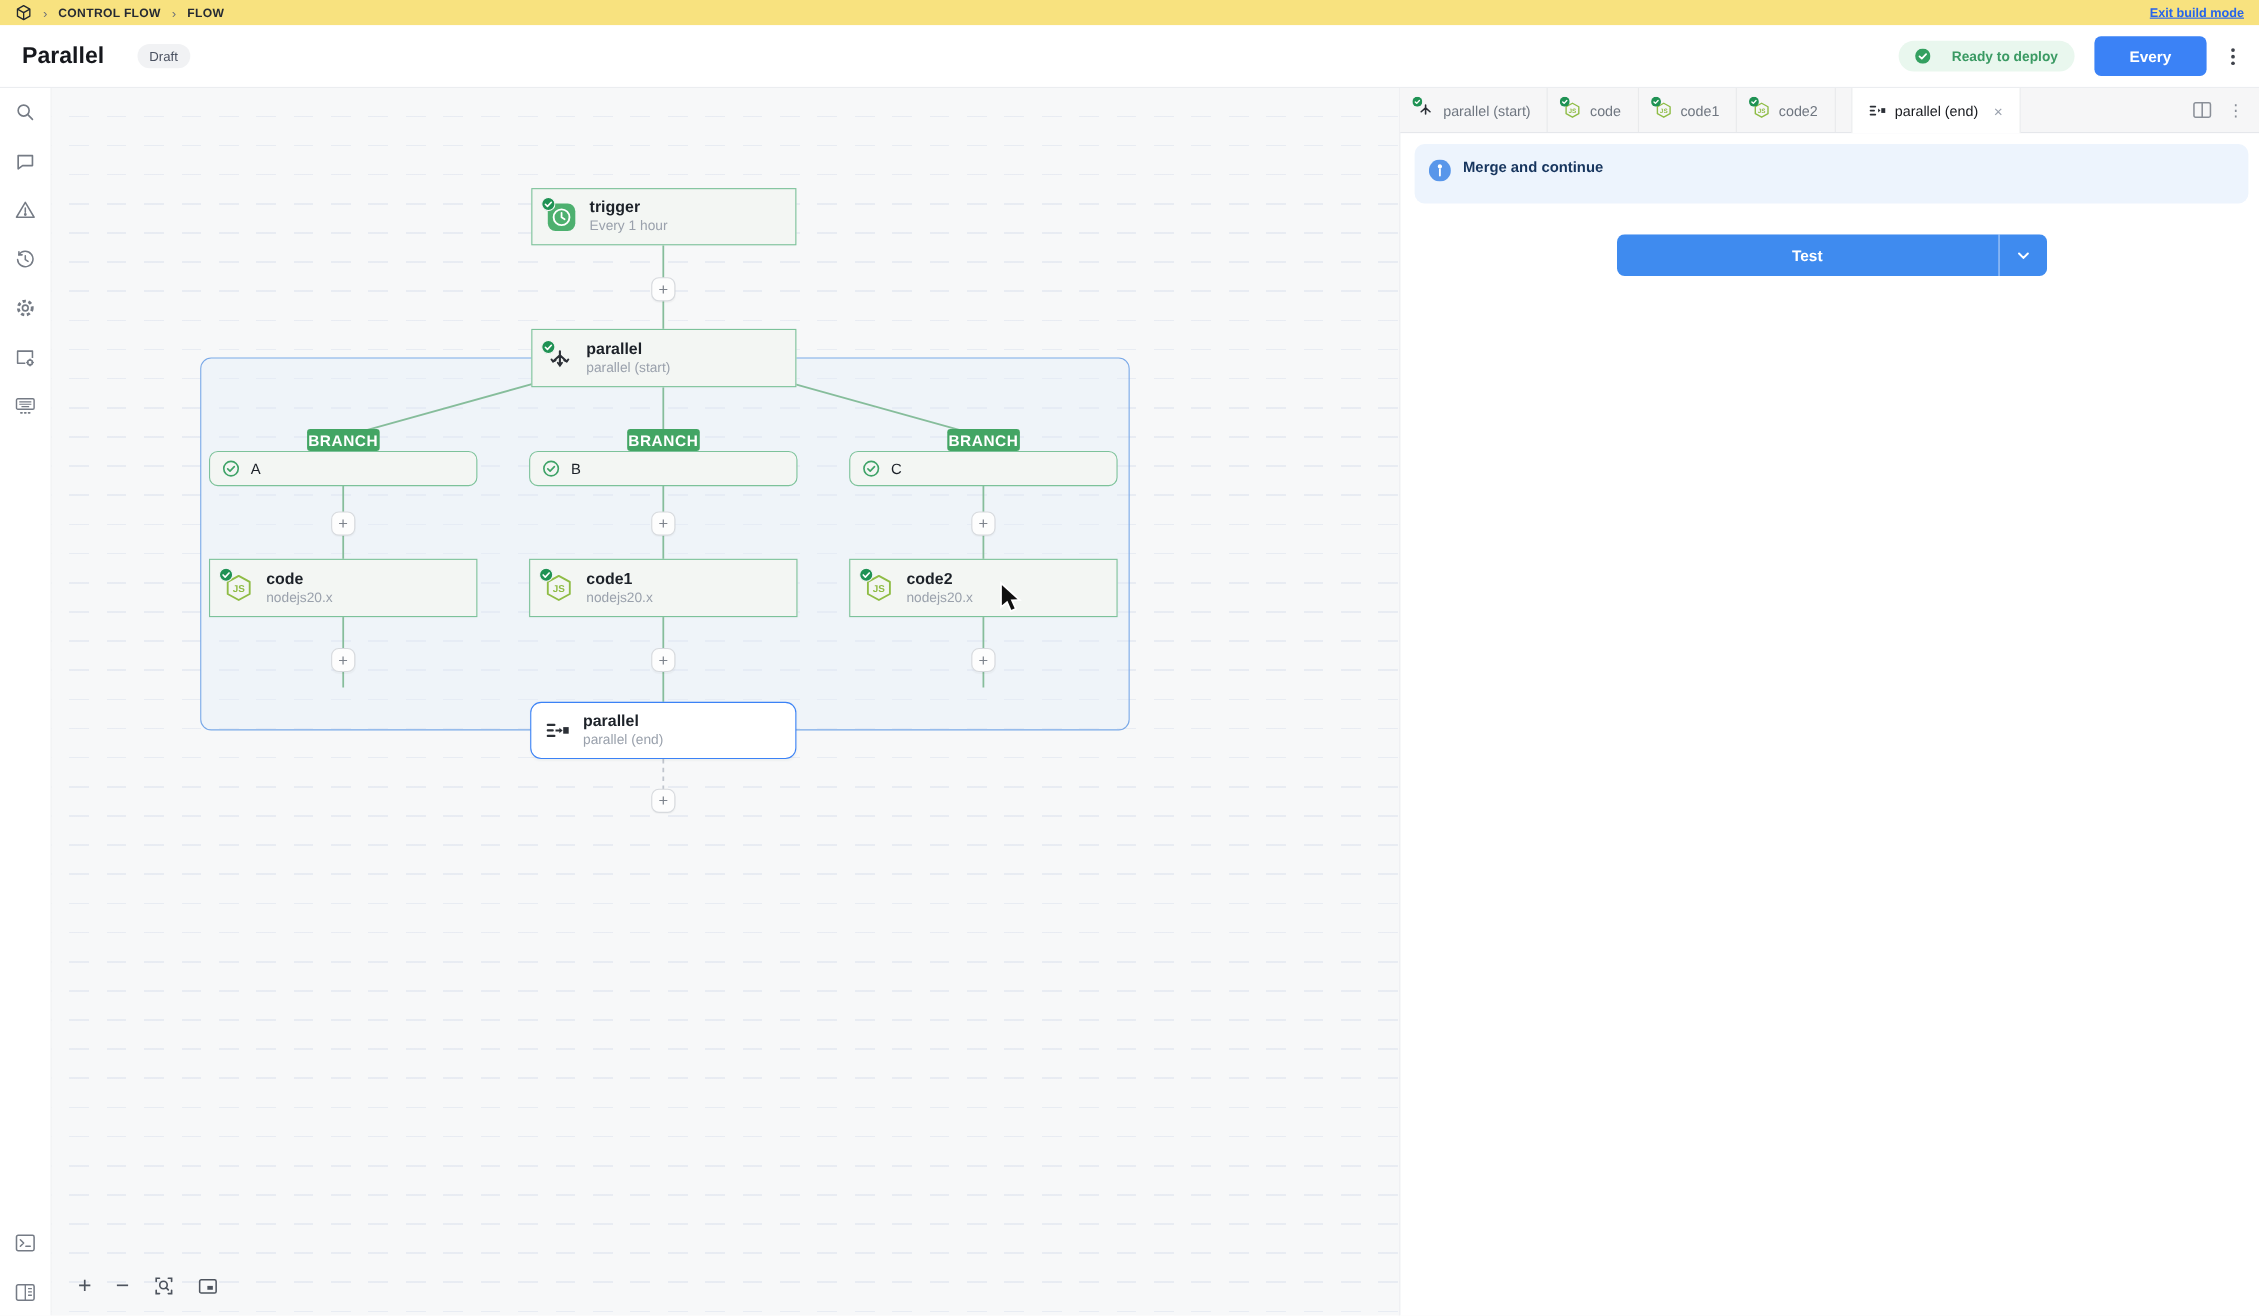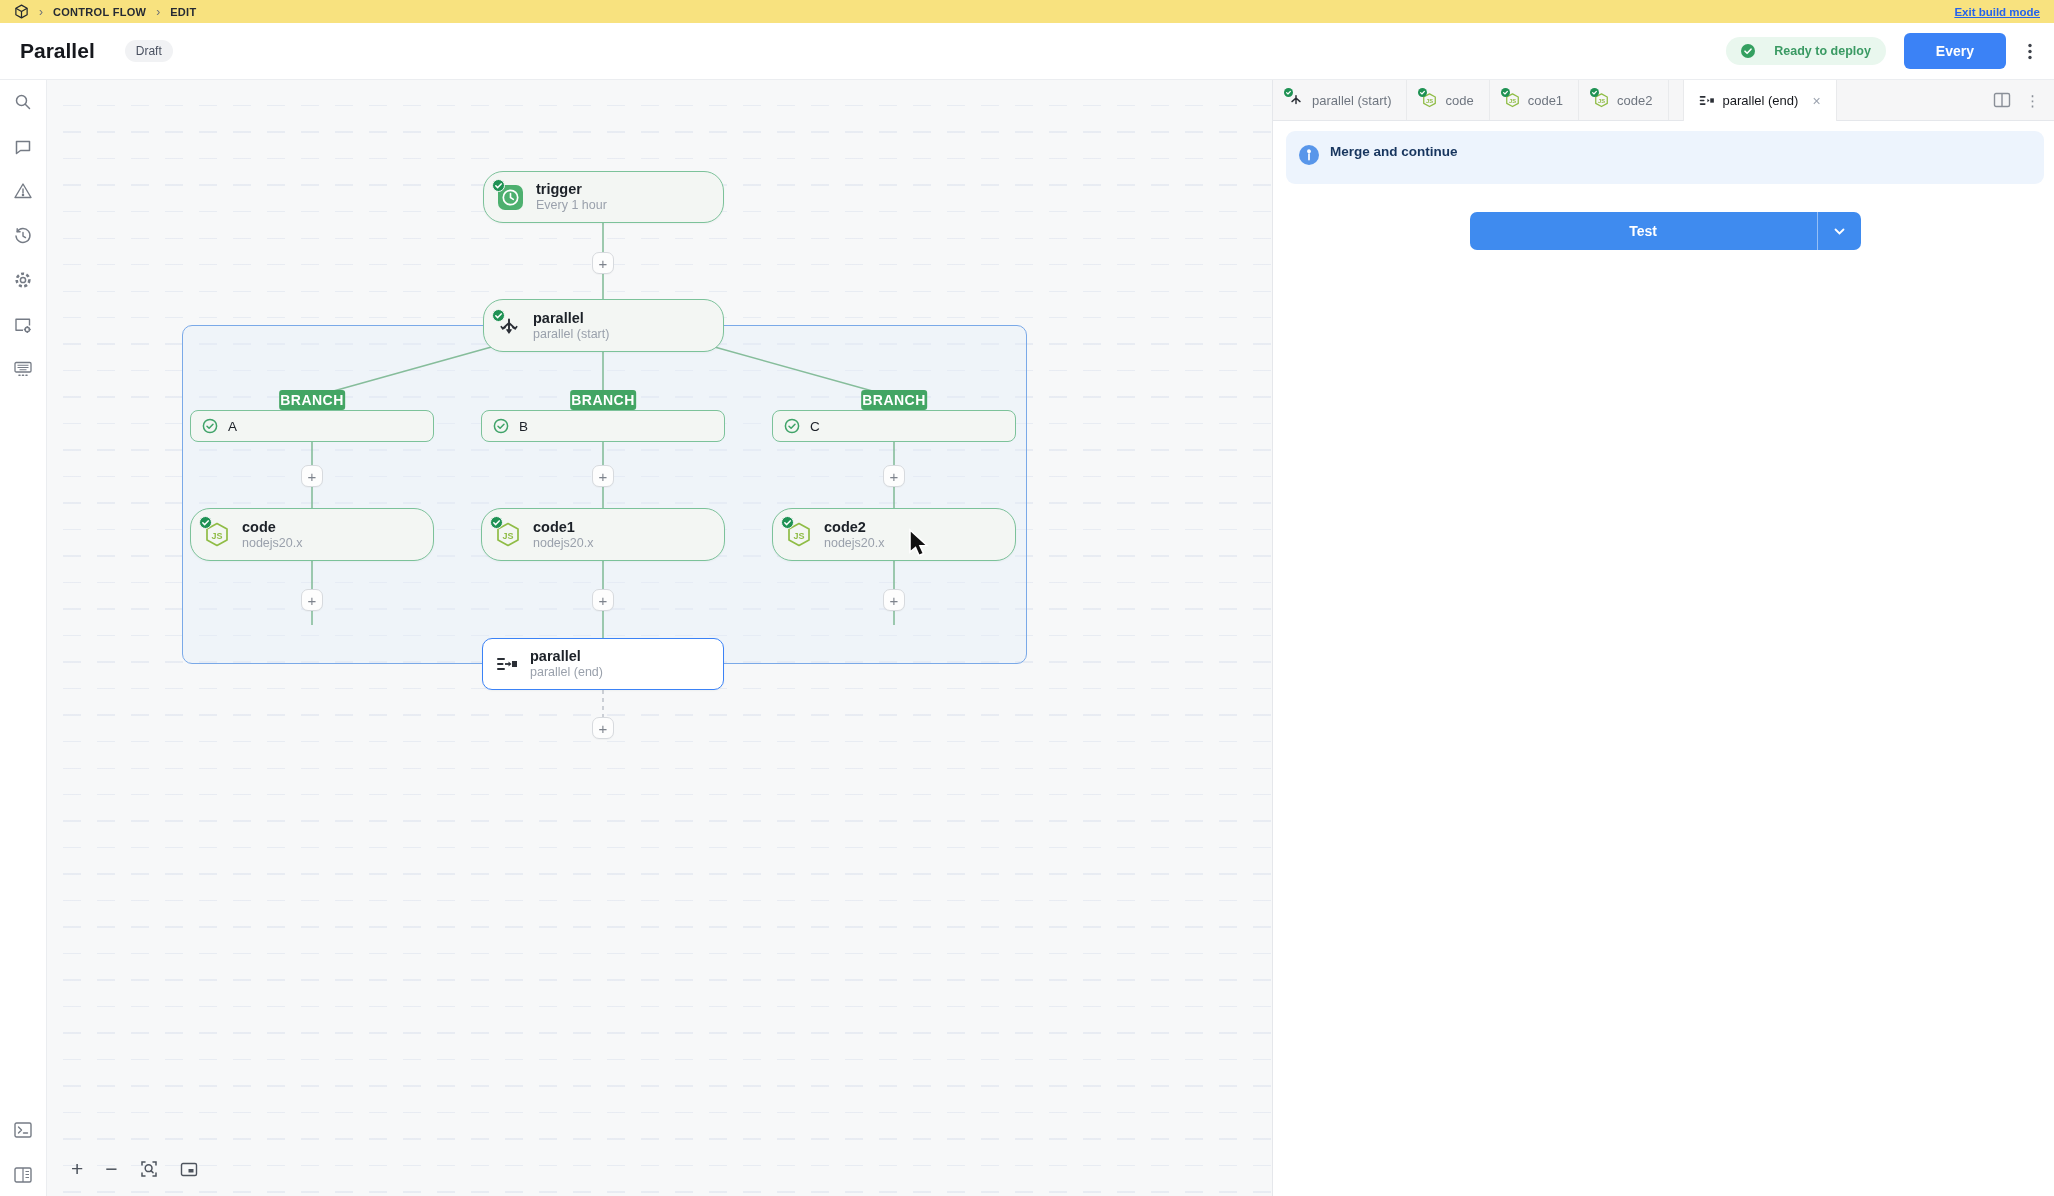--- a/index.html
+++ b/index.html
@@ -29,21 +29,21 @@
   
   .canvas { position:relative; width:1225px; flex:none; overflow:hidden; cursor:default;
     background-color:#f7f8f9;
     background-image:
       repeating-linear-gradient(90deg, rgba(247,248,249,1) 0 16px, rgba(247,248,249,0) 16px 34px),
       repeating-linear-gradient(180deg, transparent 0 25px, rgba(208,216,232,.38) 25px 26.5px);
   }
   .edges { position:absolute; inset:0; z-index:2; pointer-events:none; }
   .pgroup { position:absolute; left:135px; top:245px; width:845px; height:339px; border:1.3px solid #7aa9e8; border-radius:10px; background:rgba(226,237,251,.38); z-index:1; }
 
-  .node { position:absolute; z-index:3; background:#f3f6f3; border:1px solid #7cc29a; border-radius:20px; display:flex; align-items:center; padding:0 13px; gap:12px; box-shadow:0 1px 2px rgba(20,40,30,.04); cursor:pointer; }
+  .node { position:absolute; z-index:3; background:#f3f6f3; border:1px solid #7cc29a; border-radius:0; display:flex; align-items:center; padding:0 13px; gap:12px; box-shadow:0 1px 2px rgba(20,40,30,.04); cursor:pointer; }
   .node .nt { font-size:14.5px; font-weight:600; color:#1c2128; line-height:1.25; }
   .node .ns { font-size:12.5px; color:#9aa1ac; line-height:1.25; }
   .node.selected { background:#fff; border:1.6px solid #3b82f6; border-radius:10px; }
   .nicon { position:relative; flex:none; line-height:0; }
   .badge { position:absolute; top:-5px; left:-5px; }
 
   .branch-badge { position:absolute; z-index:3; background:#43a564; color:#fff; font-size:14px; font-weight:700; letter-spacing:.5px; padding:2px 1px 2px; border-radius:3px; transform:translateX(-50%); }
   .branch-node { position:absolute; z-index:3; width:244px; height:32px; background:#f3f6f3; border:1px solid #7cc29a; border-radius:8px; display:flex; align-items:center; gap:10px; padding:0 11px; cursor:pointer; }
   .branch-node .bl { font-size:13.5px; color:#1c2128; }
 
@@ -83,21 +83,21 @@
 <div class="build-bar">
   <span style="line-height:0">
     <svg width="15" height="15" viewBox="0 0 16 16" fill="none" stroke="#23282f" stroke-width="1.3" stroke-linejoin="round">
         <path d="M8 1.2 14 4.6v6.8L8 14.8 2 11.4V4.6z"></path>
         <path d="M2 4.6 8 8l6-3.4M8 8v6.8"></path>
       </svg>
   </span>
   <span class="sep">›</span>
   <span class="crumb">CONTROL FLOW</span>
   <span class="sep">›</span>
-  <span class="crumb">EDIT</span>
+  <span class="crumb">FLOW</span>
   <a class="exit-link">Exit build mode</a>
 </div>
 
 <div class="header">
   <span class="page-title">Parallel</span>
   <span class="draft-pill">Draft</span>
   <div class="header-right">
     <span class="ready-pill">
       <svg width="14" height="14" viewBox="0 0 14 14">
           <circle cx="7" cy="7" r="7" fill="#34a060"></circle>

